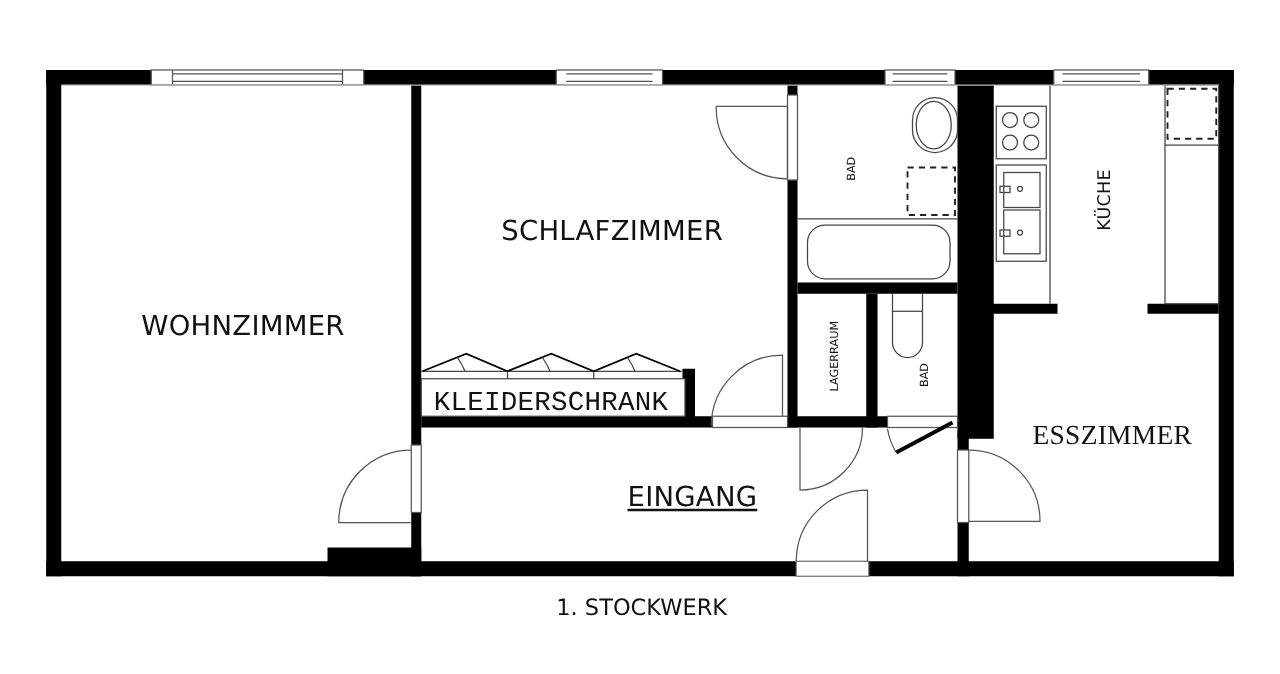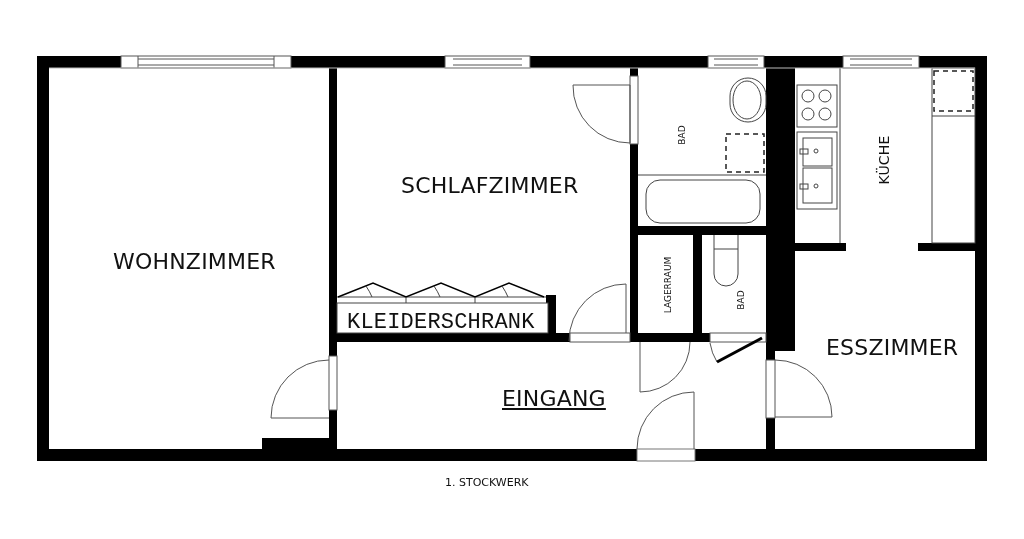--- a/index.html
+++ b/index.html
@@ -1,21 +1,21 @@
 <!DOCTYPE html>
 <html><head>
   <meta charset="utf-8">
   <style>
     html, body { margin: 0; padding: 0; background: #ffffff; }
     body { width: 1024px; height: 539px; position: relative; overflow: hidden; font-family: "DejaVu Sans", sans-serif; }
     #plan { position: absolute; left: 0; top: 0; width: 1024px; height: 539px; }
     .room-label { position: absolute; color: #111; font-size: 22px; white-space: nowrap; letter-spacing: 0.2px; }
     .small-label { position: absolute; color: #111; font-size: 9px; white-space: nowrap; }
     .vert { transform: rotate(-90deg); transform-origin: center center; }
-    .caption { position: absolute; color: #111; font-size: 11px; white-space: nowrap; }
+    .caption { position: absolute; color: #111; font-size: 18px; white-space: nowrap; }
   </style>
 </head>
 <body>
 
 <svg id="plan" viewBox="0 0 1024 539" xmlns="http://www.w3.org/2000/svg">
   <g fill="#000">
 
     <rect x="37" y="56" width="950" height="12"></rect>
     <rect x="37" y="56" width="12" height="405"></rect>
     <rect x="37" y="449" width="950" height="12"></rect>
@@ -136,14 +136,14 @@
 </svg>
 
 <div class="room-label" style="left:113px; top:249px;">WOHNZIMMER</div>
 <div class="room-label" style="left:401px; top:173px;">SCHLAFZIMMER</div>
 <div class="room-label" style="left:347px; top:310px;font-family:Liberation Mono, monospace;">KLEIDERSCHRANK</div>
 <div class="small-label vert" style="left:672px; top:130px;">BAD</div>
 <div class="room-label vert" style="left:859px; top:152px; font-size:14px;">KÜCHE</div>
 <div class="small-label vert" style="left:640px; top:280px;">LAGERRAUM</div>
 <div class="small-label vert" style="left:731px; top:295px;">BAD</div>
 <div class="room-label" style="left:502px; top:386px;text-decoration:underline;">EINGANG</div>
-<div class="room-label" style="left:826px; top:335px;">ESSZIMMER</div>
+<div class="room-label" style="left:826px; top:335px;font-family:Liberation Serif, serif;">ESSZIMMER</div>
 <div class="caption" style="left:445px; top:476px;">1. STOCKWERK</div>
 
 </body></html>

